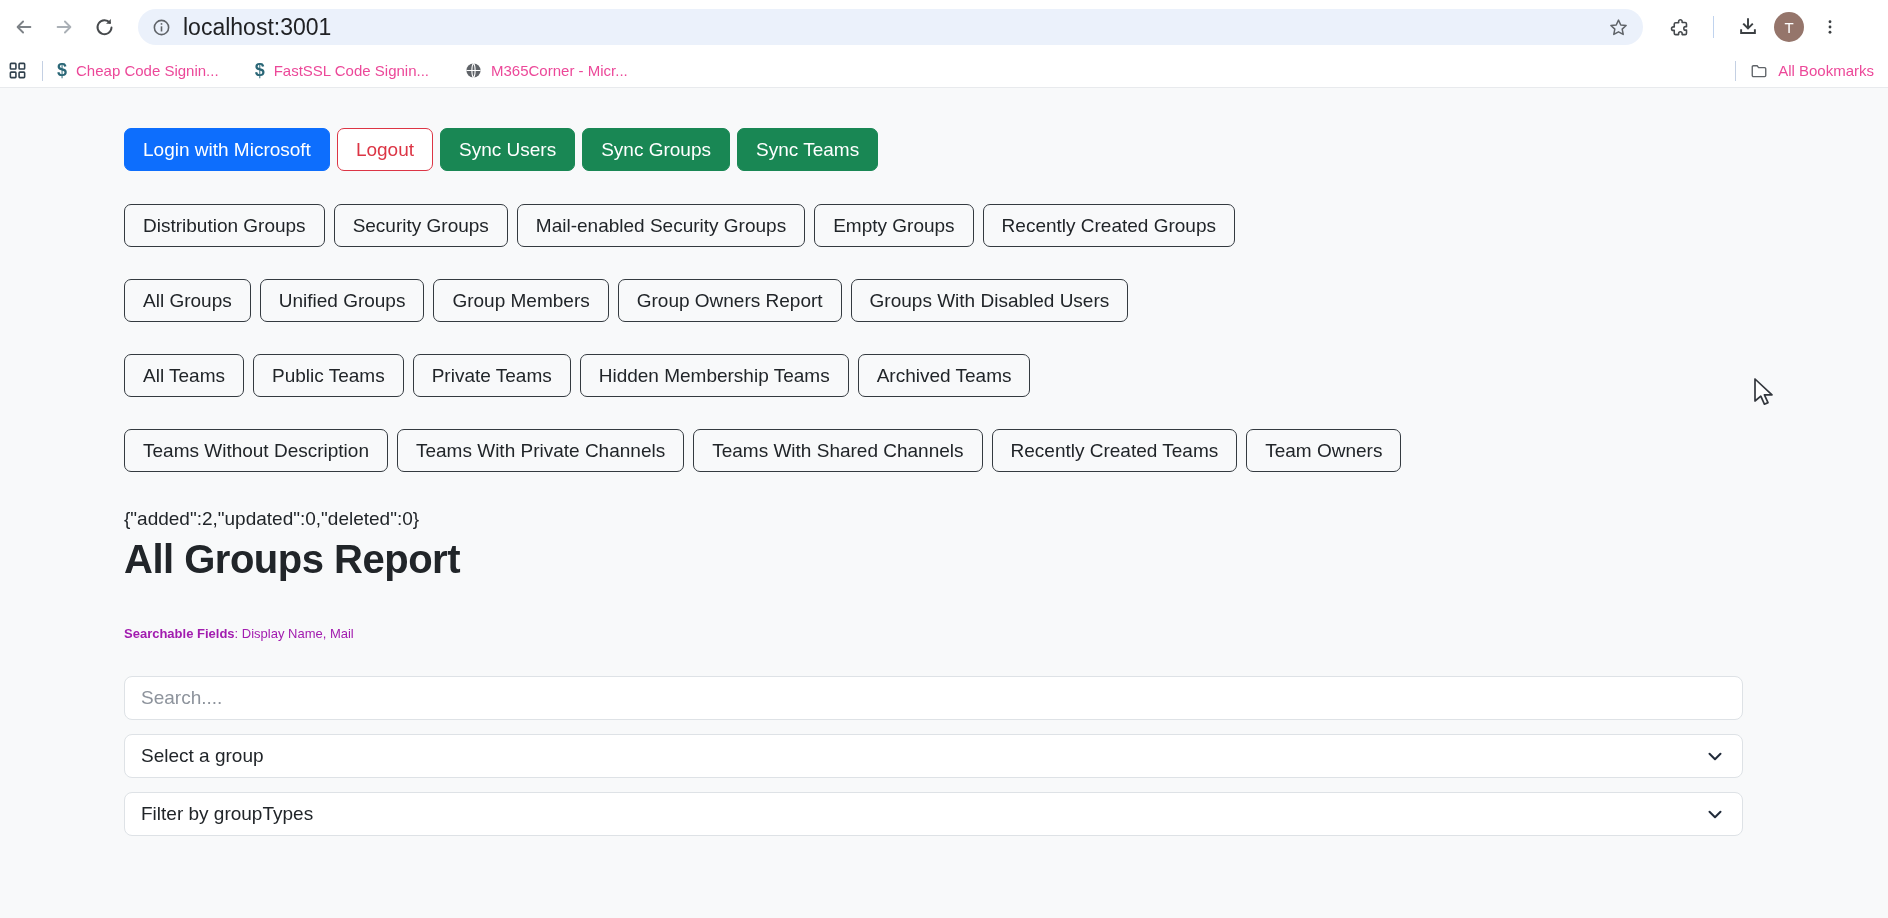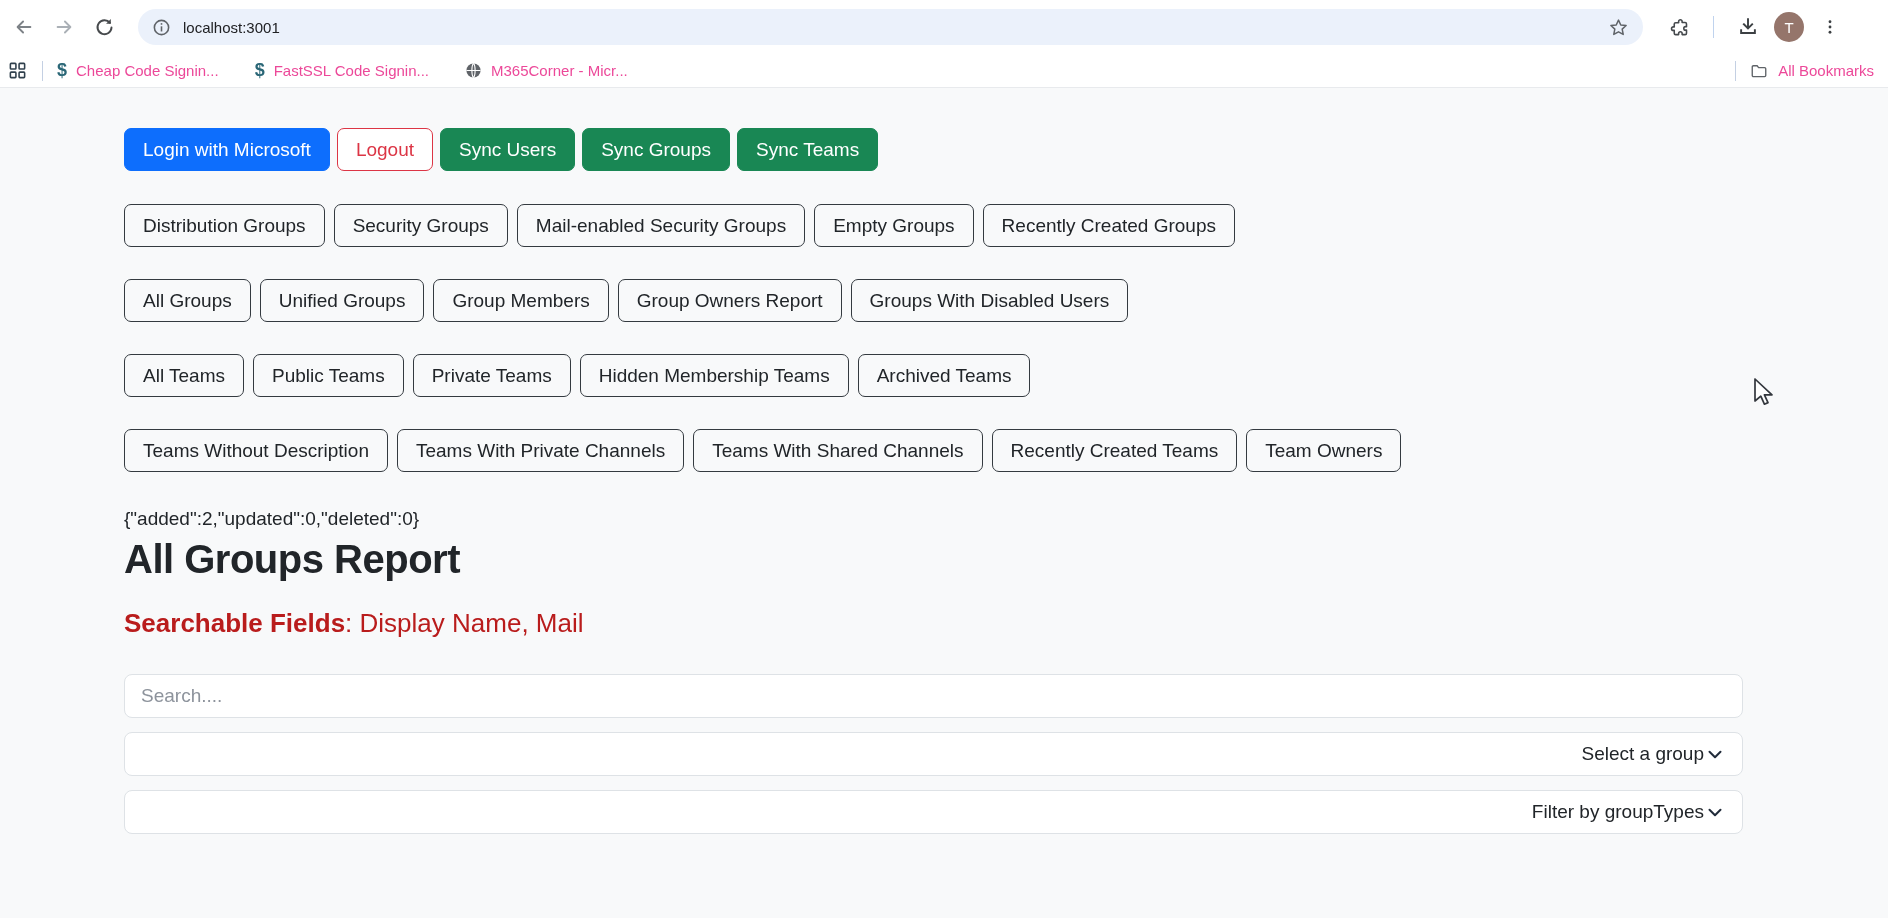--- a/index.html
+++ b/index.html
@@ -4,21 +4,21 @@
 <style>
   * { margin:0; padding:0; box-sizing:border-box; }
   html,body { width:1888px; height:918px; overflow:hidden; background:#f8f9fa;
               font-family:"Liberation Sans", sans-serif; }
 
   
   .toolbar { height:54px; background:#ffffff; display:flex; align-items:center; padding:0 10px 0 4px; }
   .nav-btn { width:40px; height:40px; border-radius:50%; display:flex; align-items:center; justify-content:center; flex:0 0 auto; cursor:pointer; }
   .url-pill { width:1505px; height:36px; margin-left:14px; border-radius:18px; background:#ebf1fb;
               display:flex; align-items:center; padding:0 14px; }
-  .url-text { font-size:15px; color:#202124; margin-left:12px; }
+  .url-text { font-size:23px; color:#202124; margin-left:12px; }
   .pill-spacer { flex:1; }
   .chrome-right { display:flex; align-items:center; margin-left:16px; gap:6px; }
   .tb-sep { width:1px; height:22px; background:#c0d3ee; margin:0 8px; }
   .avatar { width:30px; height:30px; border-radius:50%; background:#95756b; color:#fff;
             display:flex; align-items:center; justify-content:center; font-size:15px; }
 
   .bookmarks-bar { height:34px; background:#ffffff; border-bottom:1px solid #e8eaed;
                    display:flex; align-items:center; padding:0 14px 0 2px; }
   .bm-sep { width:1px; height:20px; background:#c4d0e3; margin:0 14px 0 10px; }
   .bm-item { display:flex; align-items:center; gap:9px; margin-right:36px; cursor:pointer; }
@@ -33,30 +33,30 @@
          font-family:"Liberation Sans", sans-serif; }
   .btn-primary { background:#0d6efd; border-color:#0d6efd; color:#fff; }
   .btn-outline-danger { background:#fff; border-color:#dc3545; color:#dc3545; }
   .btn-success { background:#198754; border-color:#198754; color:#fff; }
   .btn-outline-dark { background:transparent; border-color:#343a40; color:#212529; }
   .row { margin-bottom:32px; display:flex; gap:9px; flex-wrap:nowrap; }
   .row.actions { gap:7px; margin-bottom:33px; }
 
   .sync-status { margin-top:36px; font-size:19px; color:#212529; }
   .page-title { margin-top:7px; font-size:40px; font-weight:700; color:#212529; letter-spacing:-0.5px; }
-  .searchable { margin-top:26px; font-size:26px; color:#b91c1c; }
+  .searchable { margin-top:44px; font-size:13px; color:#a21caf; }
   .searchable b { font-weight:700; }
 
   .field { width:1619px; height:44px; border:1px solid #dee2e6; border-radius:8px; background:#fff;
            display:flex; align-items:center; padding:0 16px; font-size:19px; color:#212529; }
   .search-input { margin-top:35px; }
   .search-input input { border:none; outline:none; width:100%; font-size:19px;
                         font-family:"Liberation Sans", sans-serif; color:#212529; background:transparent; }
   .search-input input::placeholder { color:#8d939c; }
-  .select { margin-top:14px; justify-content:flex-end; cursor:pointer; }
+  .select { margin-top:14px; justify-content:space-between; cursor:pointer; }
 
   .cursor { position:absolute; left:1752px; top:377px; pointer-events:none; }
 </style>
 </head>
 <body>
 
 <div class="toolbar">
   <div class="nav-btn">
     <svg width="22" height="22" viewBox="0 0 24 24">
       <path d="M19 12H6M11 6l-6 6 6 6" fill="none" stroke="#7d8287" stroke-width="2" stroke-linecap="round" stroke-linejoin="round"></path>

